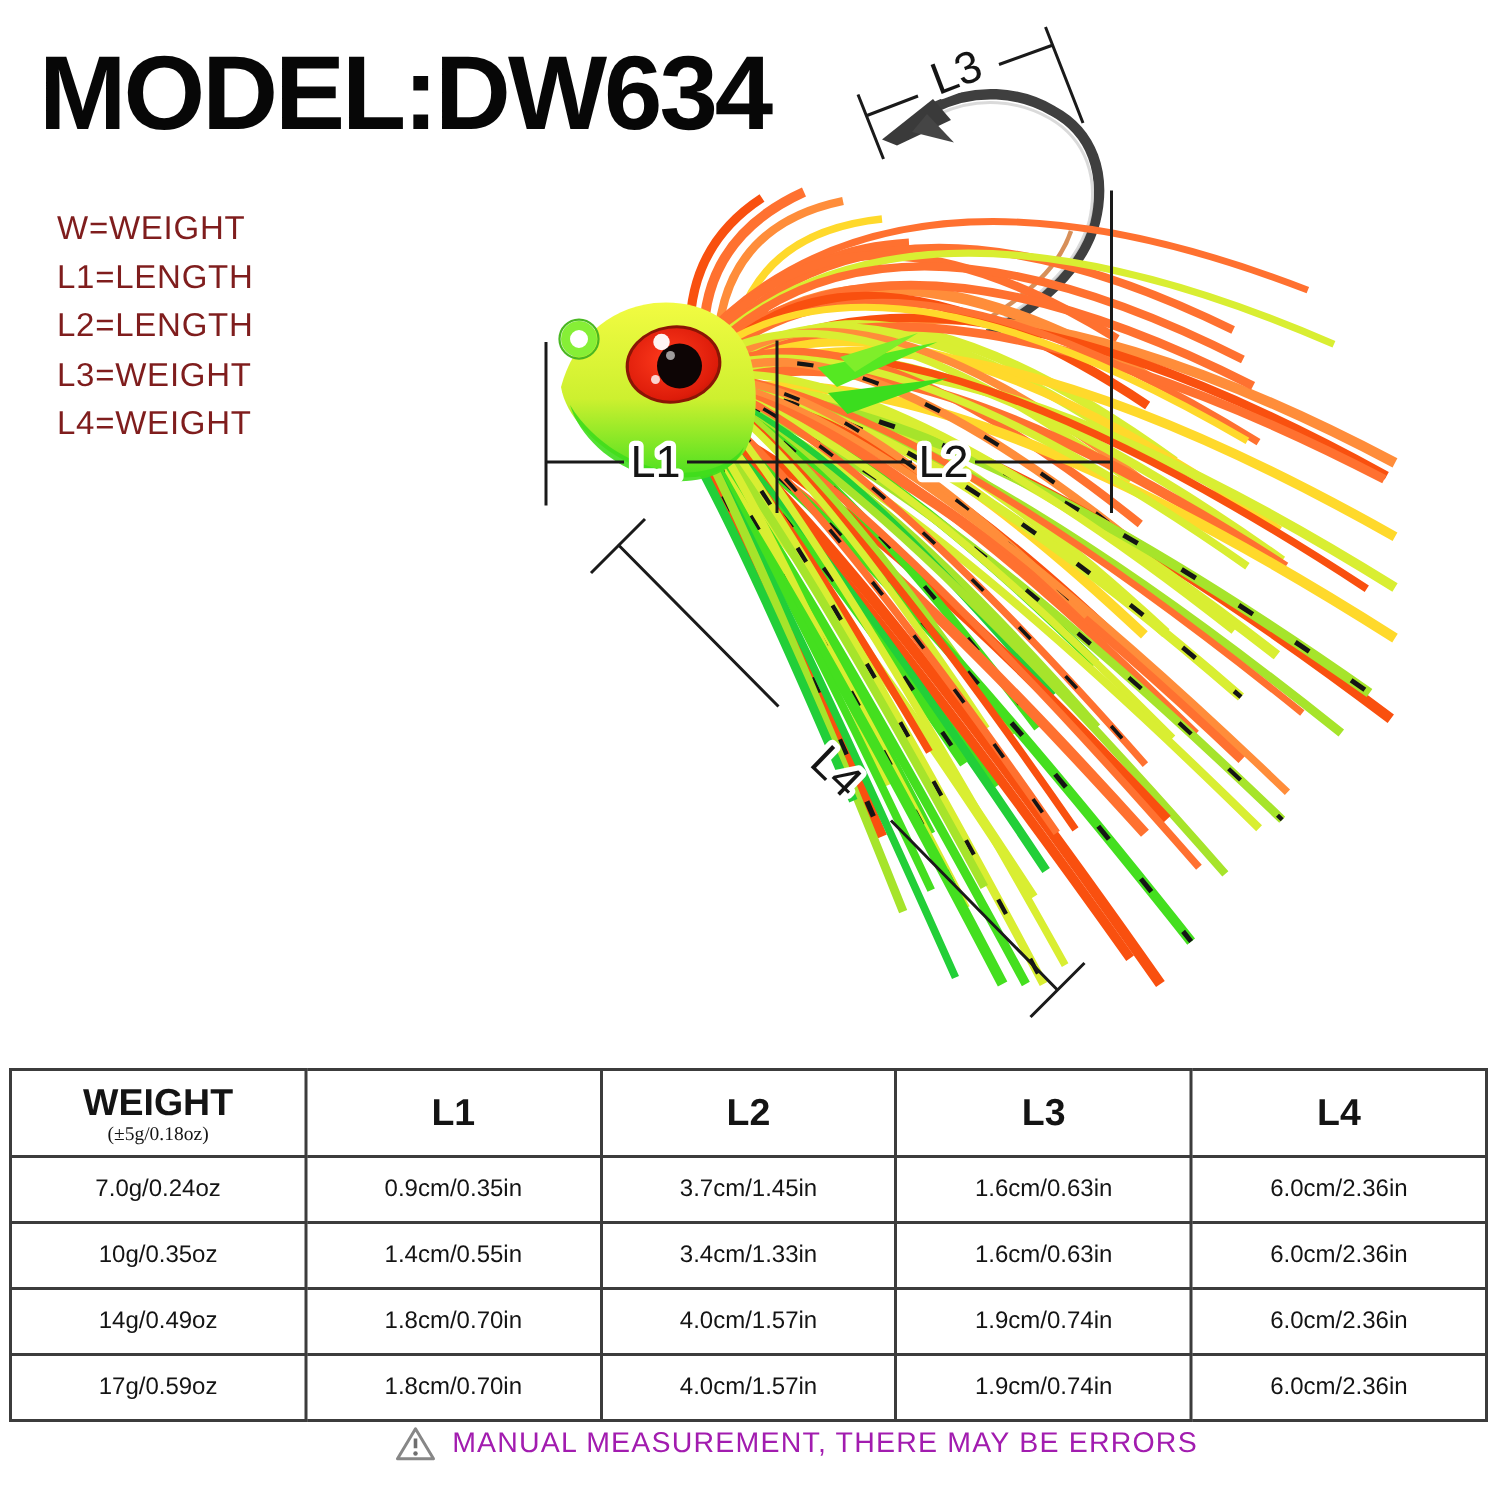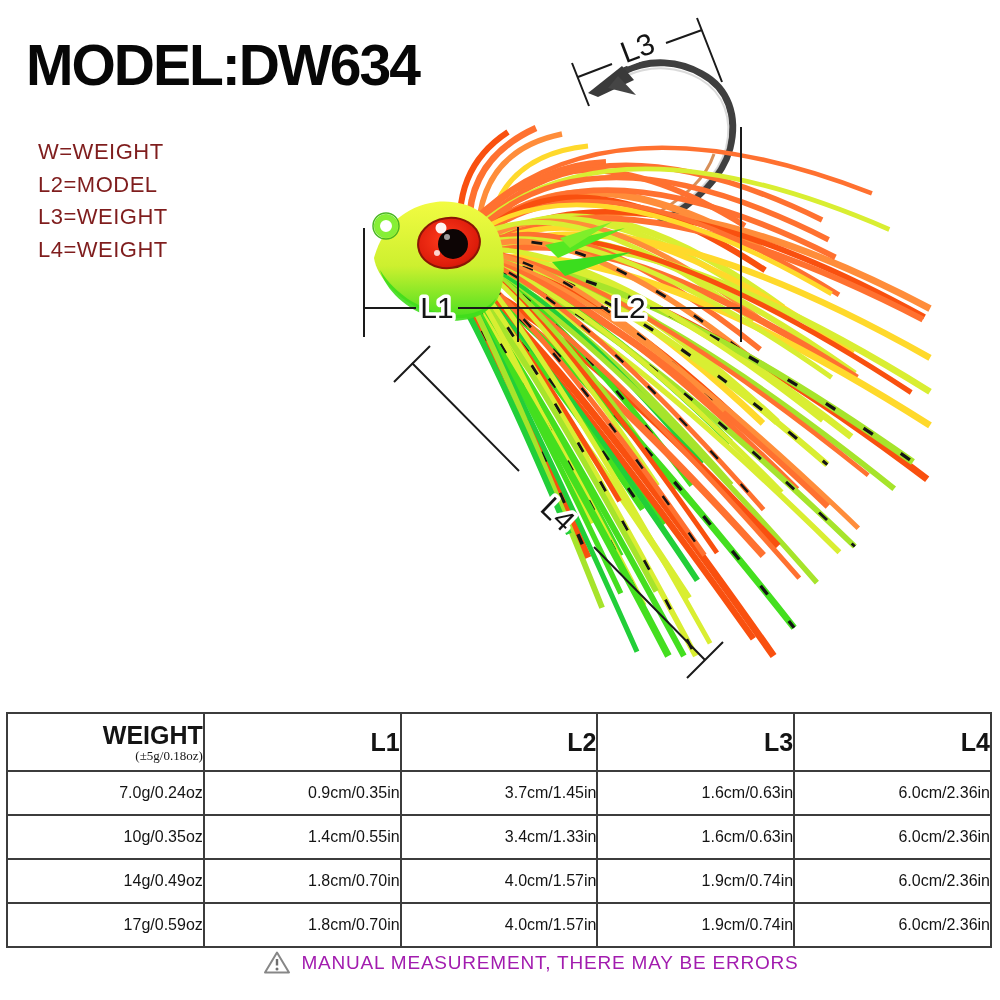--- a/index.html
+++ b/index.html
@@ -1,47 +1,48 @@
 <!DOCTYPE html>
 <html><head>
 <meta charset="utf-8">
 <style>
   html,body{margin:0;padding:0;background:#fff;}
   .stage{position:relative;width:1000px;height:1000px;background:#fff;overflow:hidden;
          font-family:"Liberation Sans",sans-serif;}
-  .title{position:absolute;left:26px;top:32px;font-size:57px;font-weight:800;
+  .title{position:absolute;left:26px;top:22px;font-size:70px;font-weight:800;
          letter-spacing:-2px;color:#070707;white-space:nowrap;}
   .legend{position:absolute;left:38px;top:136px;font-size:22px;color:#7f1d1d;
           letter-spacing:.5px;}
   .legend div{height:32.5px;line-height:32.5px;}
   #lure{position:absolute;left:0;top:0;}
   .dimlabel{font-family:"Liberation Sans",sans-serif;font-size:30px;fill:#141414;
             stroke:#ffffff;stroke-width:7px;paint-order:stroke;stroke-linejoin:round;
             text-anchor:middle;}
   .spec{position:absolute;left:6px;top:712px;width:986px;height:224px;
         border-collapse:collapse;table-layout:fixed;}
-  .spec th,.spec td{border:2px solid #3c3c3c;text-align:right;vertical-align:middle;
+  .spec th,.spec td{border:2px solid #3c3c3c;text-align:center;vertical-align:middle;
         color:#141414;padding:0;}
   .spec th{height:56px;font-size:25px;font-weight:700;}
   .spec td{height:42px;font-size:16px;font-weight:400;}
   .th-sub{display:block;font-size:13px;font-weight:400;margin-top:-2px;letter-spacing:0;font-family:Liberation Serif, serif;}
   .note{position:absolute;left:0;top:950px;width:1000px;display:flex;gap:10px;
         justify-content:center;align-items:center;font-size:19px;color:#a21caf;
         letter-spacing:.8px;padding-left:31px;}
 </style>
 </head>
 <body>
 
 <div class="stage">
 
   <div class="title">MODEL:DW634</div>
 
   <div class="legend">
     <div>W=WEIGHT</div>
-    <div>L2=MODEL</div>
+    <div>L1=LENGTH</div>
+    <div>L2=LENGTH</div>
     <div>L3=WEIGHT</div>
     <div>L4=WEIGHT</div>
   </div>
 
   <svg id="lure" width="1000" height="700" viewBox="0 0 1000 700">
     <defs>
       <linearGradient id="headGrad" x1="0" y1="0" x2="0" y2="1">
         <stop offset="0" stop-color="#f2fb42"></stop>
         <stop offset="0.55" stop-color="#cdf02f"></stop>
         <stop offset="1" stop-color="#4ae01f"></stop>

